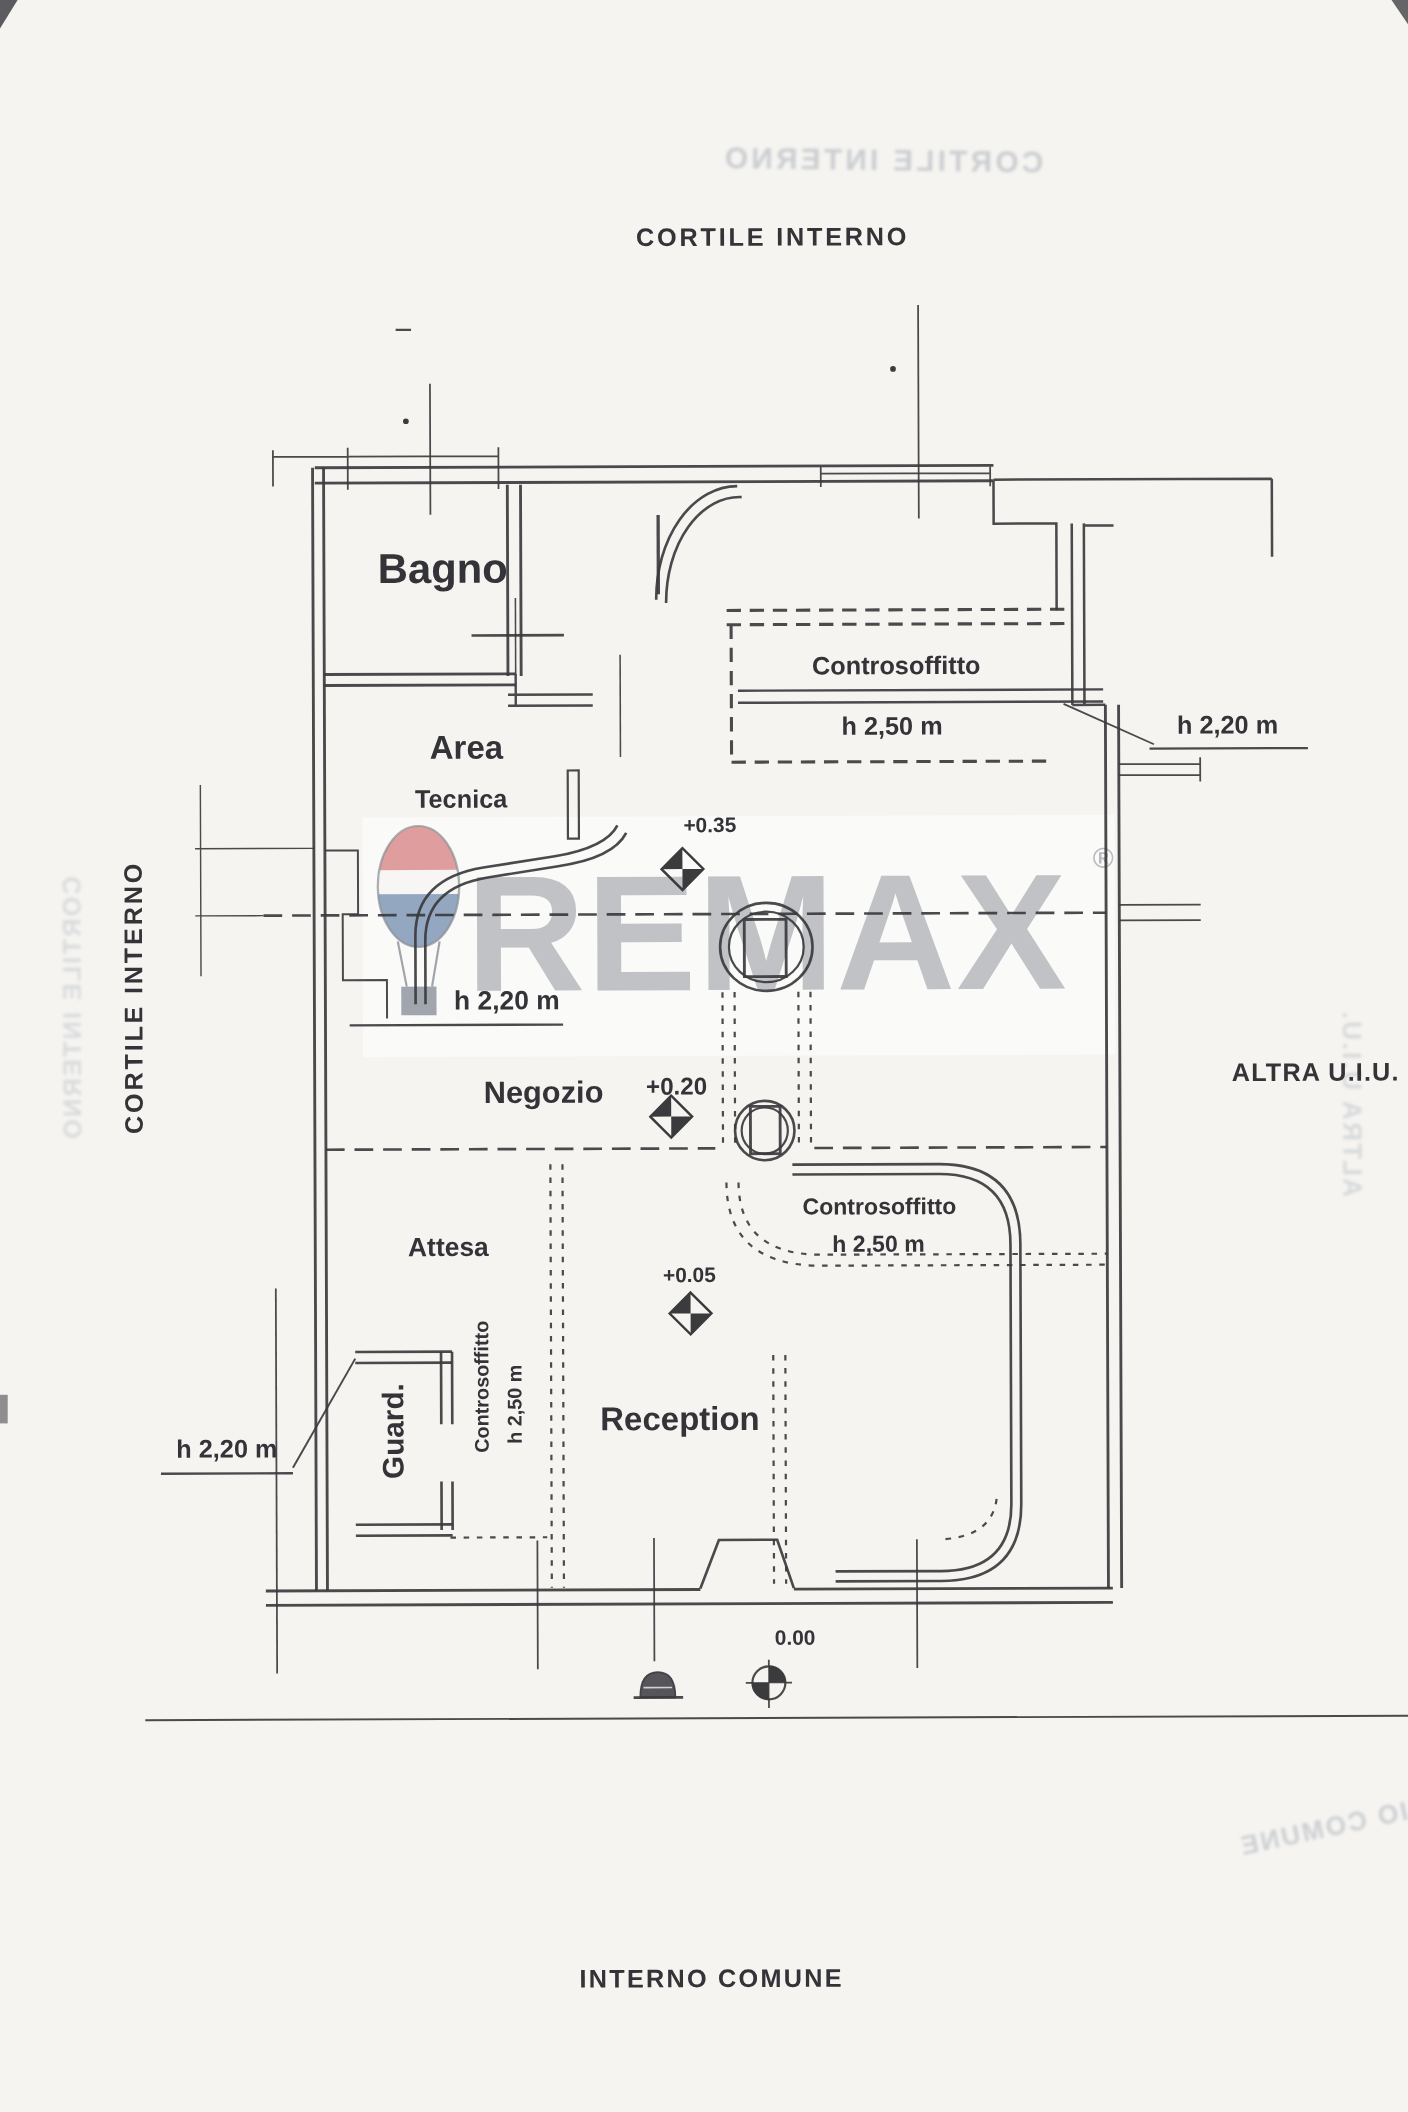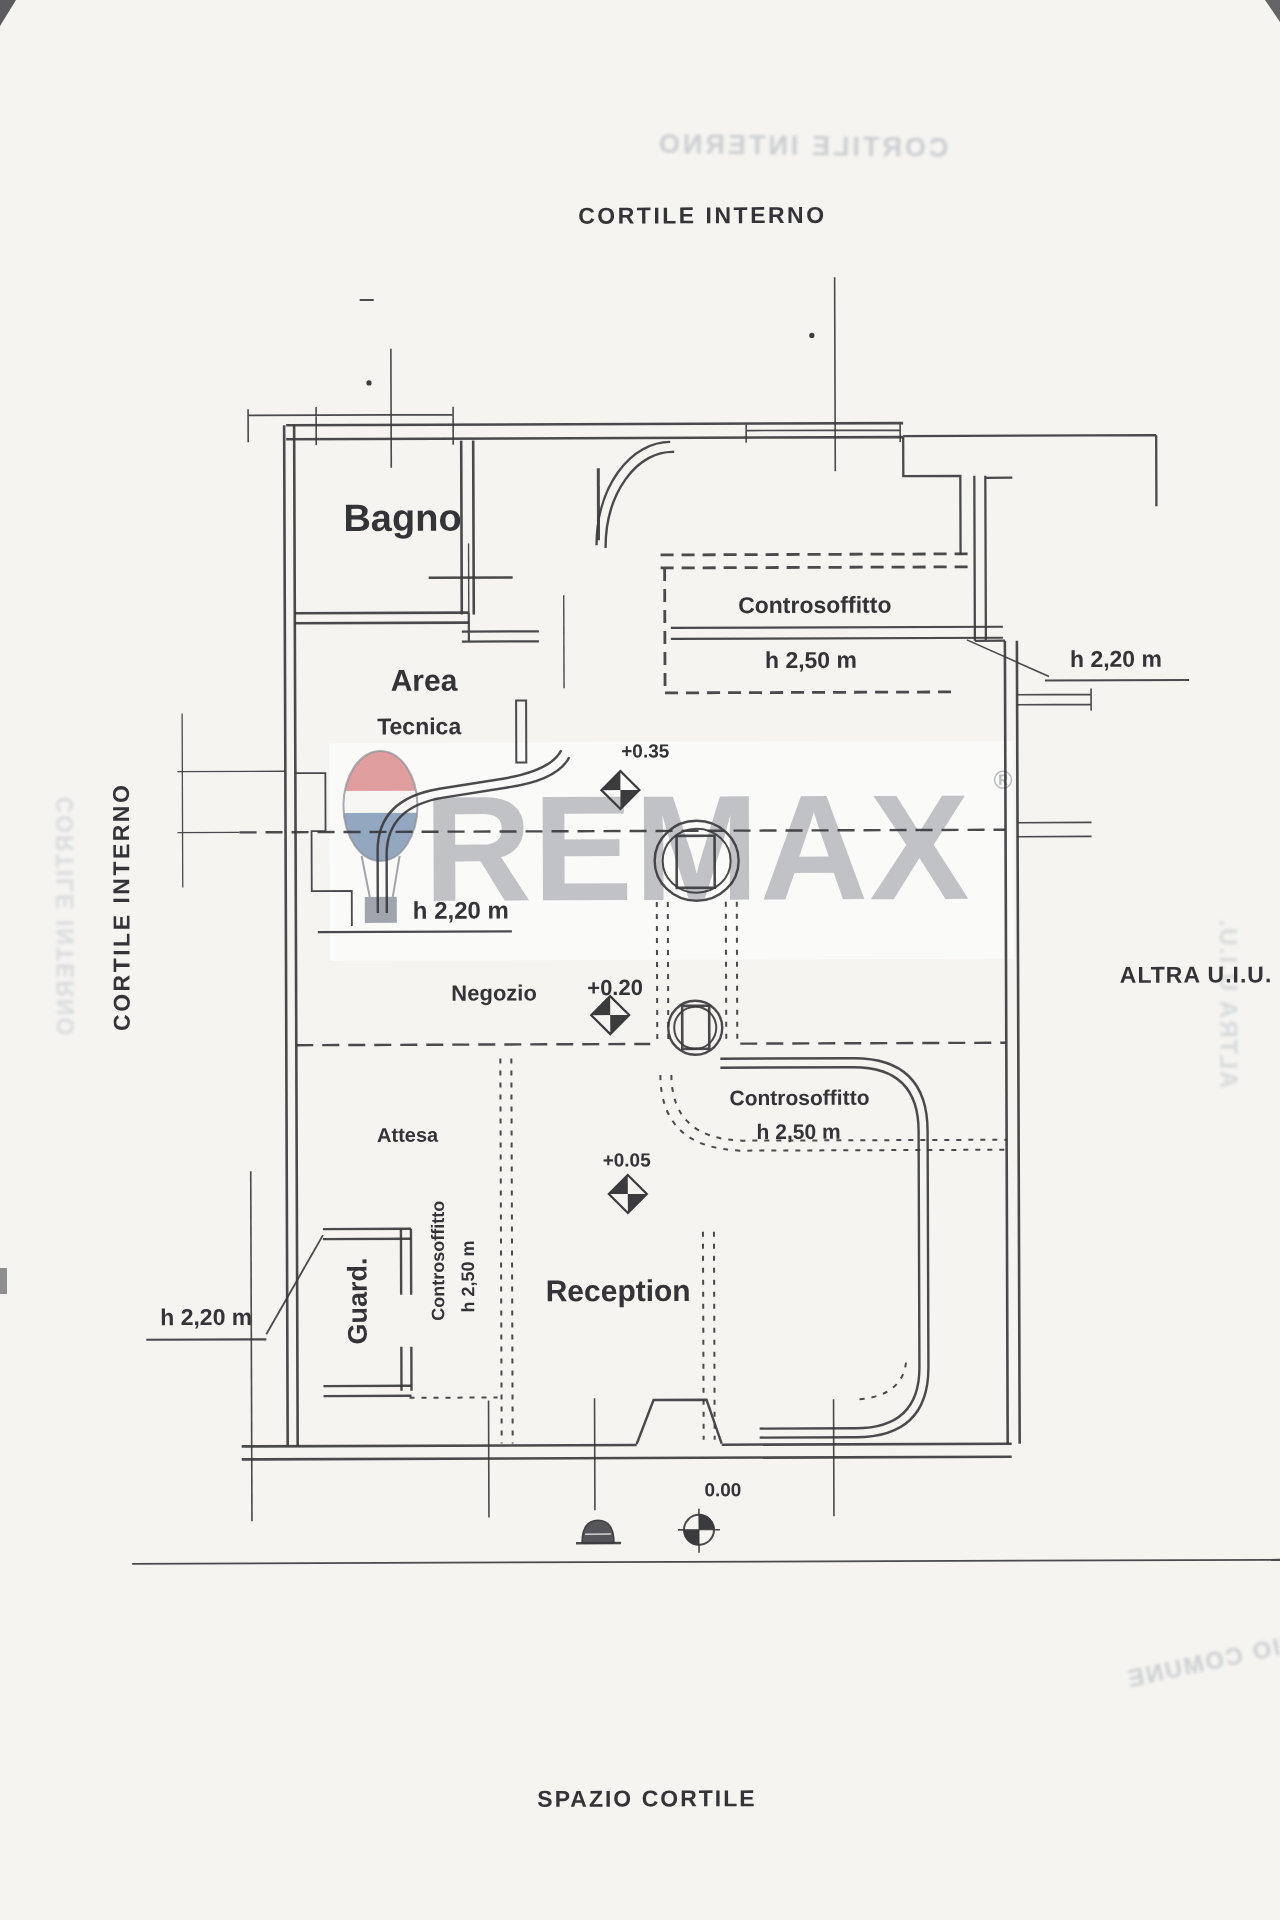--- a/index.html
+++ b/index.html
@@ -204,26 +204,26 @@
 
     <use href="#dia" x="621" y="790"></use>
     <use href="#dia" x="610" y="1015"></use>
     <use href="#dia" x="627" y="1194"></use>
   </svg>
 
   <div class="layer" id="label-layer">
       <div class="lbl" style="left: 705px; top: 216px; font-size: 23px; letter-spacing: 2.5px; transform: translate(-50%, -50%) rotate(0deg);">CORTILE INTERNO</div>
       <div class="lbl" style="left: 122px; top: 905px; font-size: 23px; letter-spacing: 2.5px; transform: translate(-50%, -50%) rotate(-90deg);">CORTILE INTERNO</div>
       <div class="lbl" style="left: 1196px; top: 977px; font-size: 23px; letter-spacing: 1px; transform: translate(-50%, -50%) rotate(0deg);">ALTRA U.I.U.</div>
-      <div class="lbl" style="left: 644px; top: 1799px; font-size: 23px; letter-spacing: 2px; transform: translate(-50%, -50%) rotate(0deg);">SPAZIO CORTILE</div>
+      <div class="lbl" style="left: 644px; top: 1799px; font-size: 23px; letter-spacing: 2px; transform: translate(-50%, -50%) rotate(0deg);">INTERNO COMUNE</div>
       <div class="lbl" style="left: 404px; top: 517px; font-size: 38px; transform: translate(-50%, -50%) rotate(0deg);">Bagno</div>
       <div class="lbl" style="left: 425px; top: 680px; font-size: 30px; transform: translate(-50%, -50%) rotate(0deg);">Area</div>
       <div class="lbl" style="left: 420px; top: 726px; font-size: 23px; transform: translate(-50%, -50%) rotate(0deg);">Tecnica</div>
-      <div class="lbl" style="left: 494px; top: 993px; font-size: 22px; transform: translate(-50%, -50%) rotate(0deg);">Negozio</div>
-      <div class="lbl" style="left: 407px; top: 1134px; font-size: 20px; transform: translate(-50%, -50%) rotate(0deg); text-align: right;">Attesa</div>
+      <div class="lbl" style="left: 494px; top: 993px; font-size: 28px; transform: translate(-50%, -50%) rotate(0deg);">Negozio</div>
+      <div class="lbl" style="left: 407px; top: 1134px; font-size: 24px; transform: translate(-50%, -50%) rotate(0deg); text-align: right;">Attesa</div>
       <div class="lbl" style="left: 617px; top: 1291px; font-size: 30px; transform: translate(-50%, -50%) rotate(0deg);">Reception</div>
       <div class="lbl" style="left: 357px; top: 1300px; font-size: 27px; transform: translate(-50%, -50%) rotate(-90deg);">Guard.</div>
       <div class="lbl" style="left: 816px; top: 606px; font-size: 23px; transform: translate(-50%, -50%) rotate(0deg);">Controsoffitto</div>
       <div class="lbl" style="left: 812px; top: 661px; font-size: 23px; transform: translate(-50%, -50%) rotate(0deg);">h 2,50 m</div>
       <div class="lbl" style="left: 1117px; top: 661px; font-size: 23px; transform: translate(-50%, -50%) rotate(0deg);">h 2,20 m</div>
       <div class="lbl" style="left: 461px; top: 910px; font-size: 24px; transform: translate(-50%, -50%) rotate(0deg);">h 2,20 m</div>
       <div class="lbl" style="left: 799px; top: 1098px; font-size: 21px; transform: translate(-50%, -50%) rotate(0deg);">Controsoffitto</div>
       <div class="lbl" style="left: 798px; top: 1132px; font-size: 21px; transform: translate(-50%, -50%) rotate(0deg);">h 2,50 m</div>
       <div class="lbl" style="left: 205px; top: 1316px; font-size: 23px; transform: translate(-50%, -50%) rotate(0deg);">h 2,20 m</div>
       <div class="lbl" style="left: 437px; top: 1260px; font-size: 18px; transform: translate(-50%, -50%) rotate(-90deg);">Controsoffitto</div>

